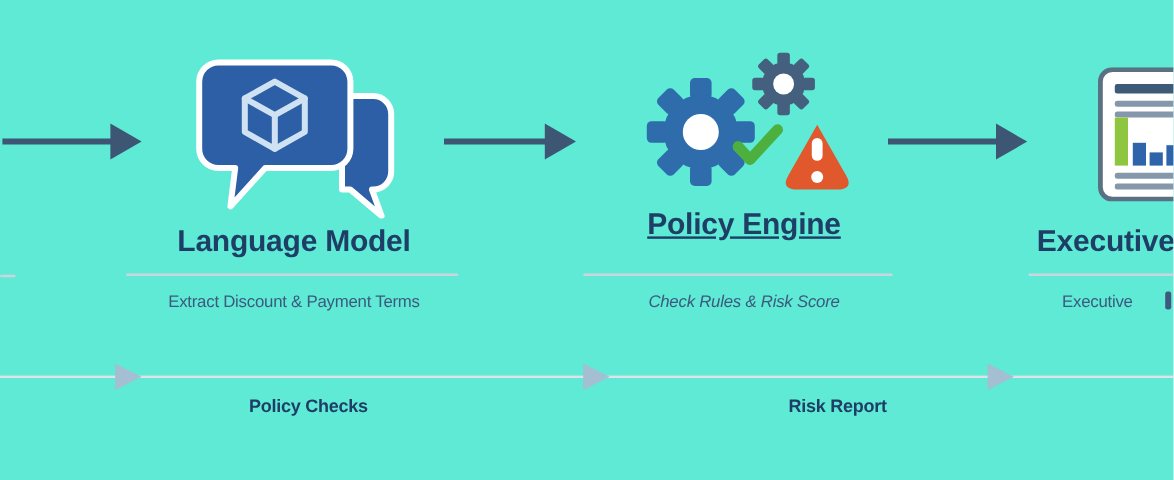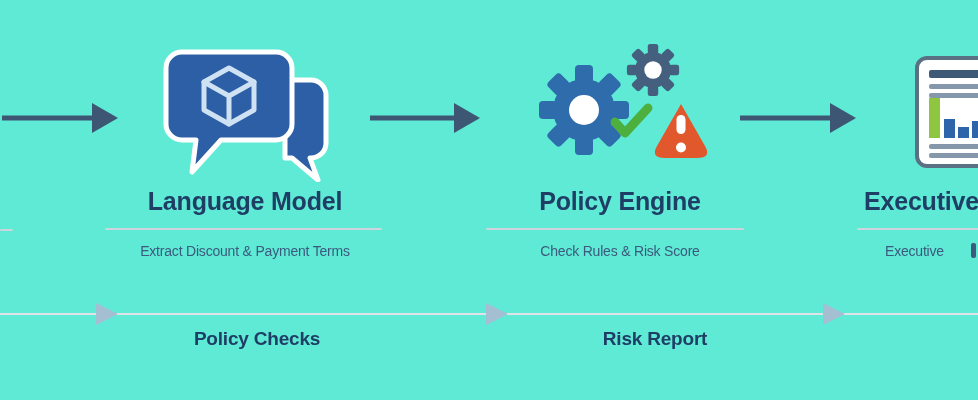--- a/index.html
+++ b/index.html
@@ -14,21 +14,21 @@
   }
   .node-title.clipped{text-align:center;}
   .node-subtitle{
     font-size:14px;color:var(--subtitle-text);
     letter-spacing:-0.2px;text-align:center;white-space:nowrap;line-height:24px;
   }
   .node-subtitle.clipped{text-align:left;}
   .divider{height:2px;background:var(--divider);border-radius:1px;}
   .timeline-line{height:2px;background:var(--timeline-line);}
   .tl-label{
-    font-size:19px;font-weight:bold;color:var(--title-text);
+    font-size:15px;font-weight:bold;color:var(--title-text);
     letter-spacing:-0.2px;text-align:center;white-space:nowrap;line-height:24px;
   }
   .flow-line{stroke:var(--arrow);stroke-width:5;}
   .flow-head{fill:var(--arrow);}
   .tl-head{fill:var(--timeline-arrow);}
   .bubble{fill:var(--bubble-blue);stroke:#fff;stroke-width:5;stroke-linejoin:round;}
   .cube{fill:none;stroke:var(--cube-outline);stroke-width:5;stroke-linejoin:round;stroke-linecap:round;}
   .gear-big{fill:var(--gear-blue);}
   .gear-small{fill:var(--gear-slate);}
   .gear-hole{fill:#fff;}
@@ -105,23 +105,23 @@
     <g transform="translate(103,83)">
       <path class="check" d="M-16,1 L-6,12 L17,-13"></path>
     </g>
 
     <g transform="translate(153,93)">
       <path class="warn-tri" d="M0,-27 L24,15 Q31,27 16,27 H-16 Q-31,27 -24,15 Z"></path>
       <rect class="warn-mark" x="-4.5" y="-16" width="9" height="19" rx="4.5"></rect>
       <circle class="warn-mark" cx="0" cy="16.5" r="5"></circle>
     </g>
   </svg>
-  <div class="abs node-title" style="left:470px;top:186px;width:300px;">Policy Engine</div>
+  <div class="abs node-title" style="left:470px;top:172px;width:300px;text-decoration:underline;">Policy Engine</div>
   <div class="abs divider" style="left:486px;top:228px;width:258px;"></div>
-  <div class="abs node-subtitle" style="left:452px;top:239px;width:336px;">Check Rules &amp; Risk Score</div>
+  <div class="abs node-subtitle" style="left:452px;top:239px;width:336px;font-style:italic;">Check Rules &amp; Risk Score</div>
 
   <svg class="abs" style="left:740px;top:101px;" width="118" height="34">
     <line class="flow-line" x1="0" y1="17" x2="92" y2="17"></line>
     <polygon class="flow-head" points="90,2 116,17 90,32"></polygon>
   </svg>
 
   <svg class="abs" style="left:915px;top:56px;" width="150" height="112" viewBox="0 0 150 112">
     <rect class="doc-body" x="2" y="2" width="146" height="108" rx="10"></rect>
     <rect class="doc-header" x="14" y="14" width="118" height="8" rx="2"></rect>
     <rect class="doc-line" x="14" y="28" width="118" height="5" rx="2"></rect>
@@ -145,15 +145,15 @@
   <svg class="abs" style="left:95px;top:302px;" width="24" height="24">
     <polygon class="tl-head" points="1,1 23,12 1,23"></polygon>
   </svg>
   <svg class="abs" style="left:485px;top:302px;" width="24" height="24">
     <polygon class="tl-head" points="1,1 23,12 1,23"></polygon>
   </svg>
   <svg class="abs" style="left:822px;top:302px;" width="24" height="24">
     <polygon class="tl-head" points="1,1 23,12 1,23"></polygon>
   </svg>
   <div class="abs tl-label" style="left:147px;top:327px;width:220px;">Policy Checks</div>
-  <div class="abs tl-label" style="left:545px;top:327px;width:220px;">Risk Report</div>
+  <div class="abs tl-label" style="left:519px;top:327px;width:220px;text-align:right;">Risk Report</div>
 
 </div>
 
 </body></html>

